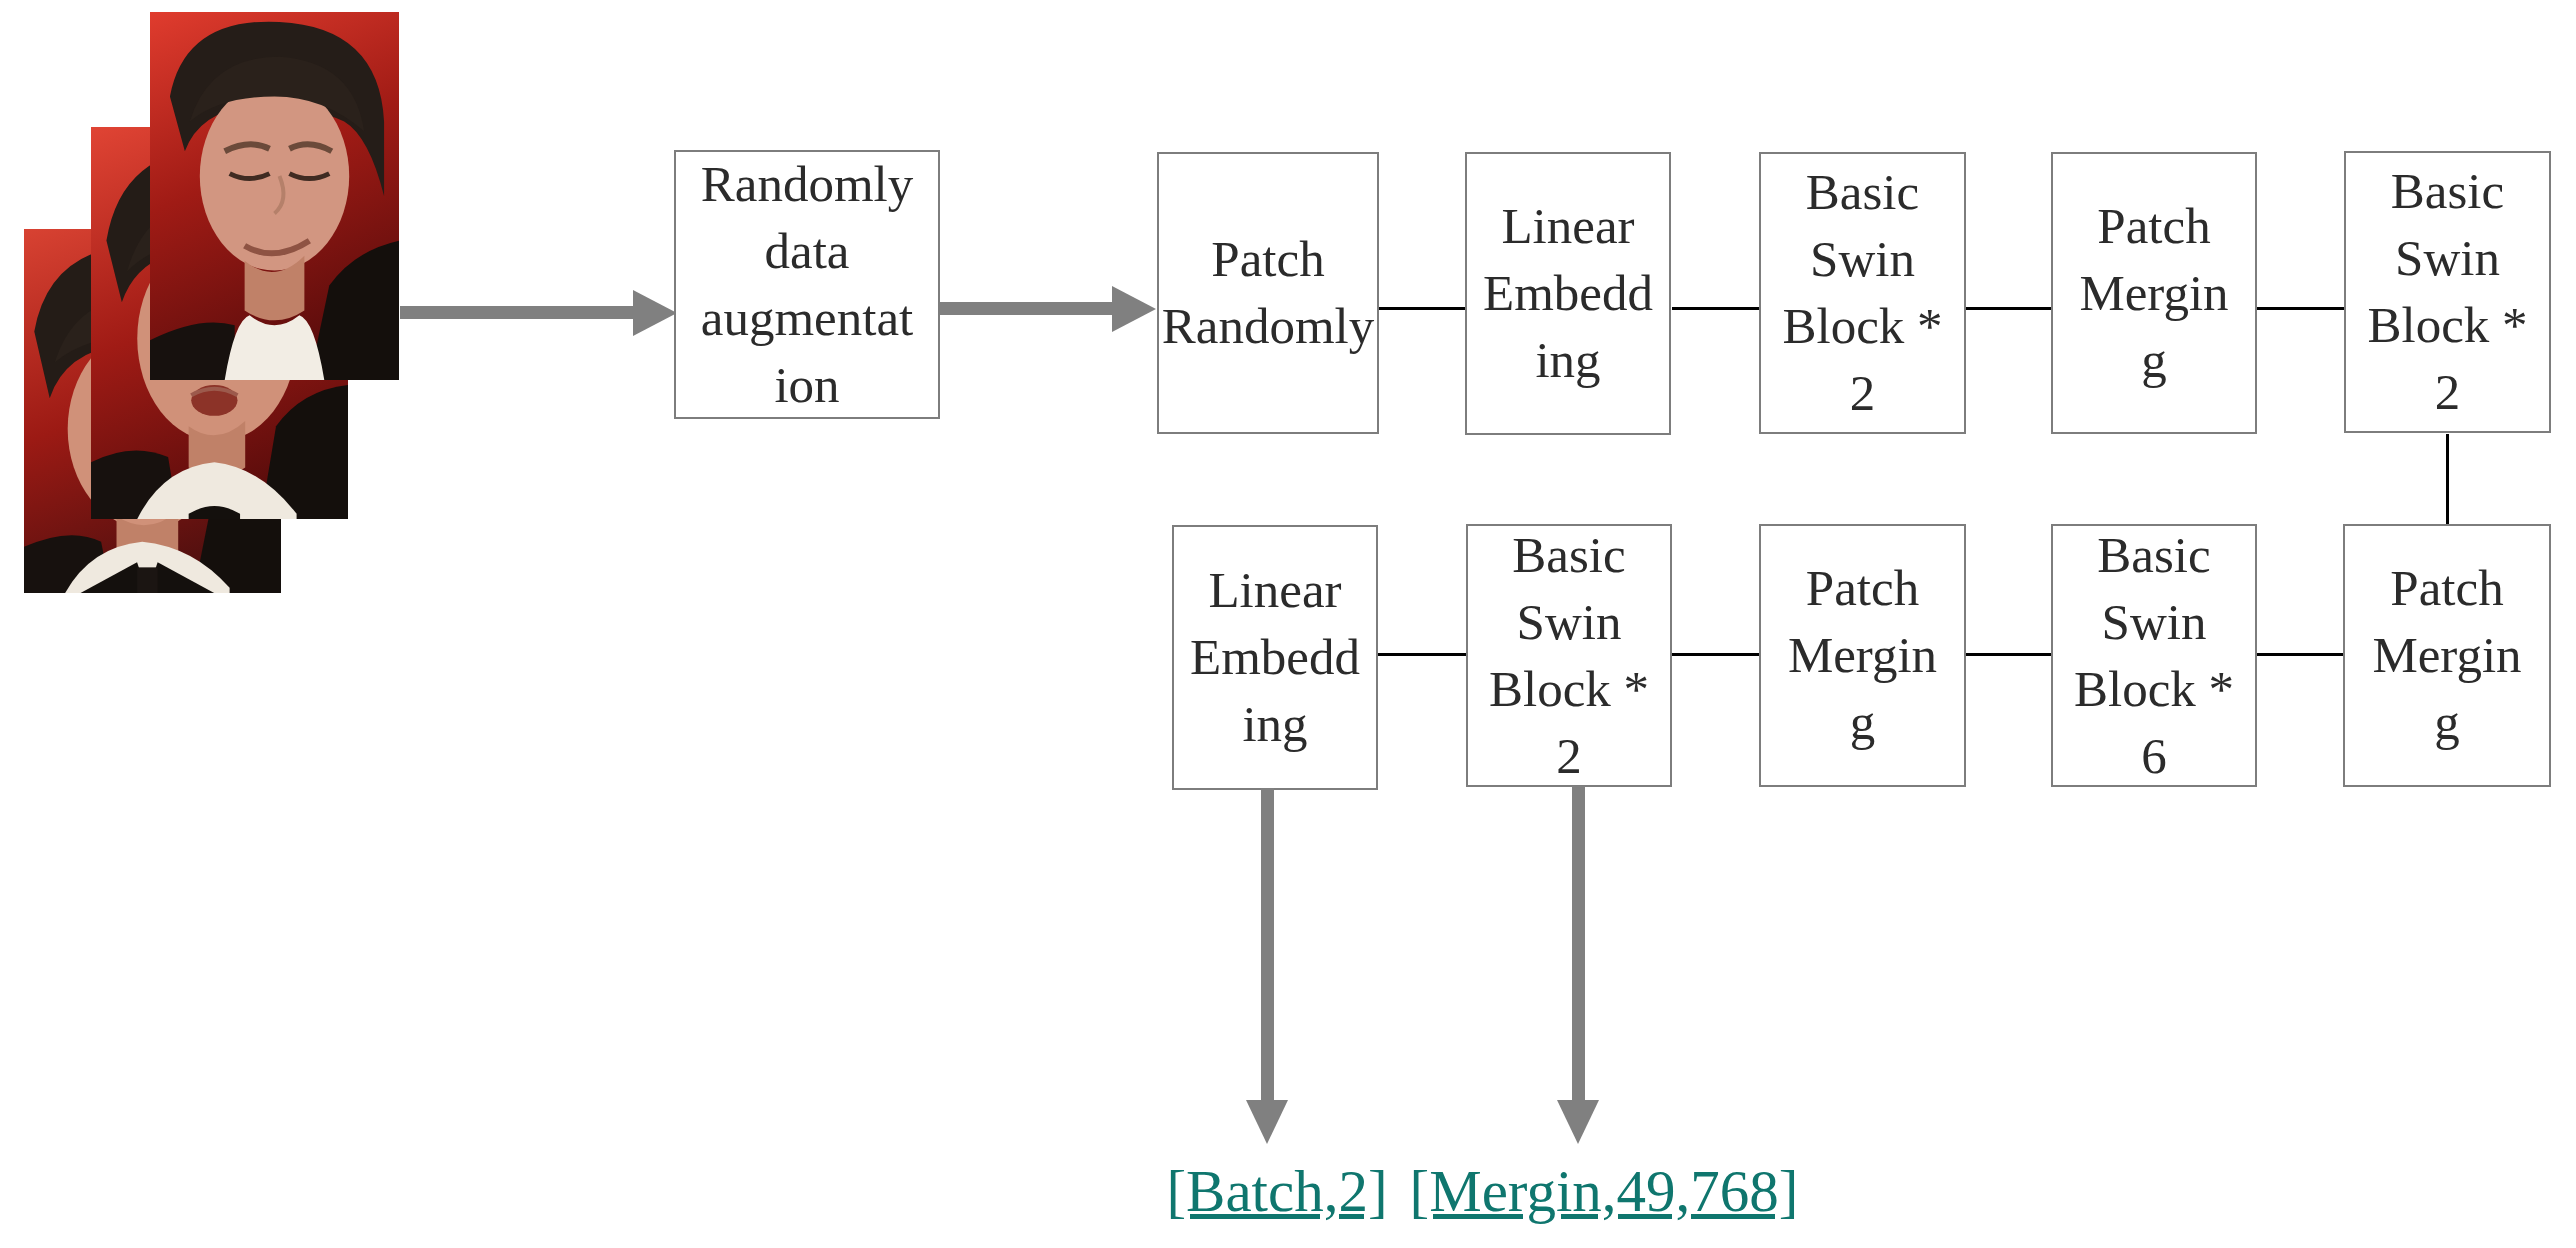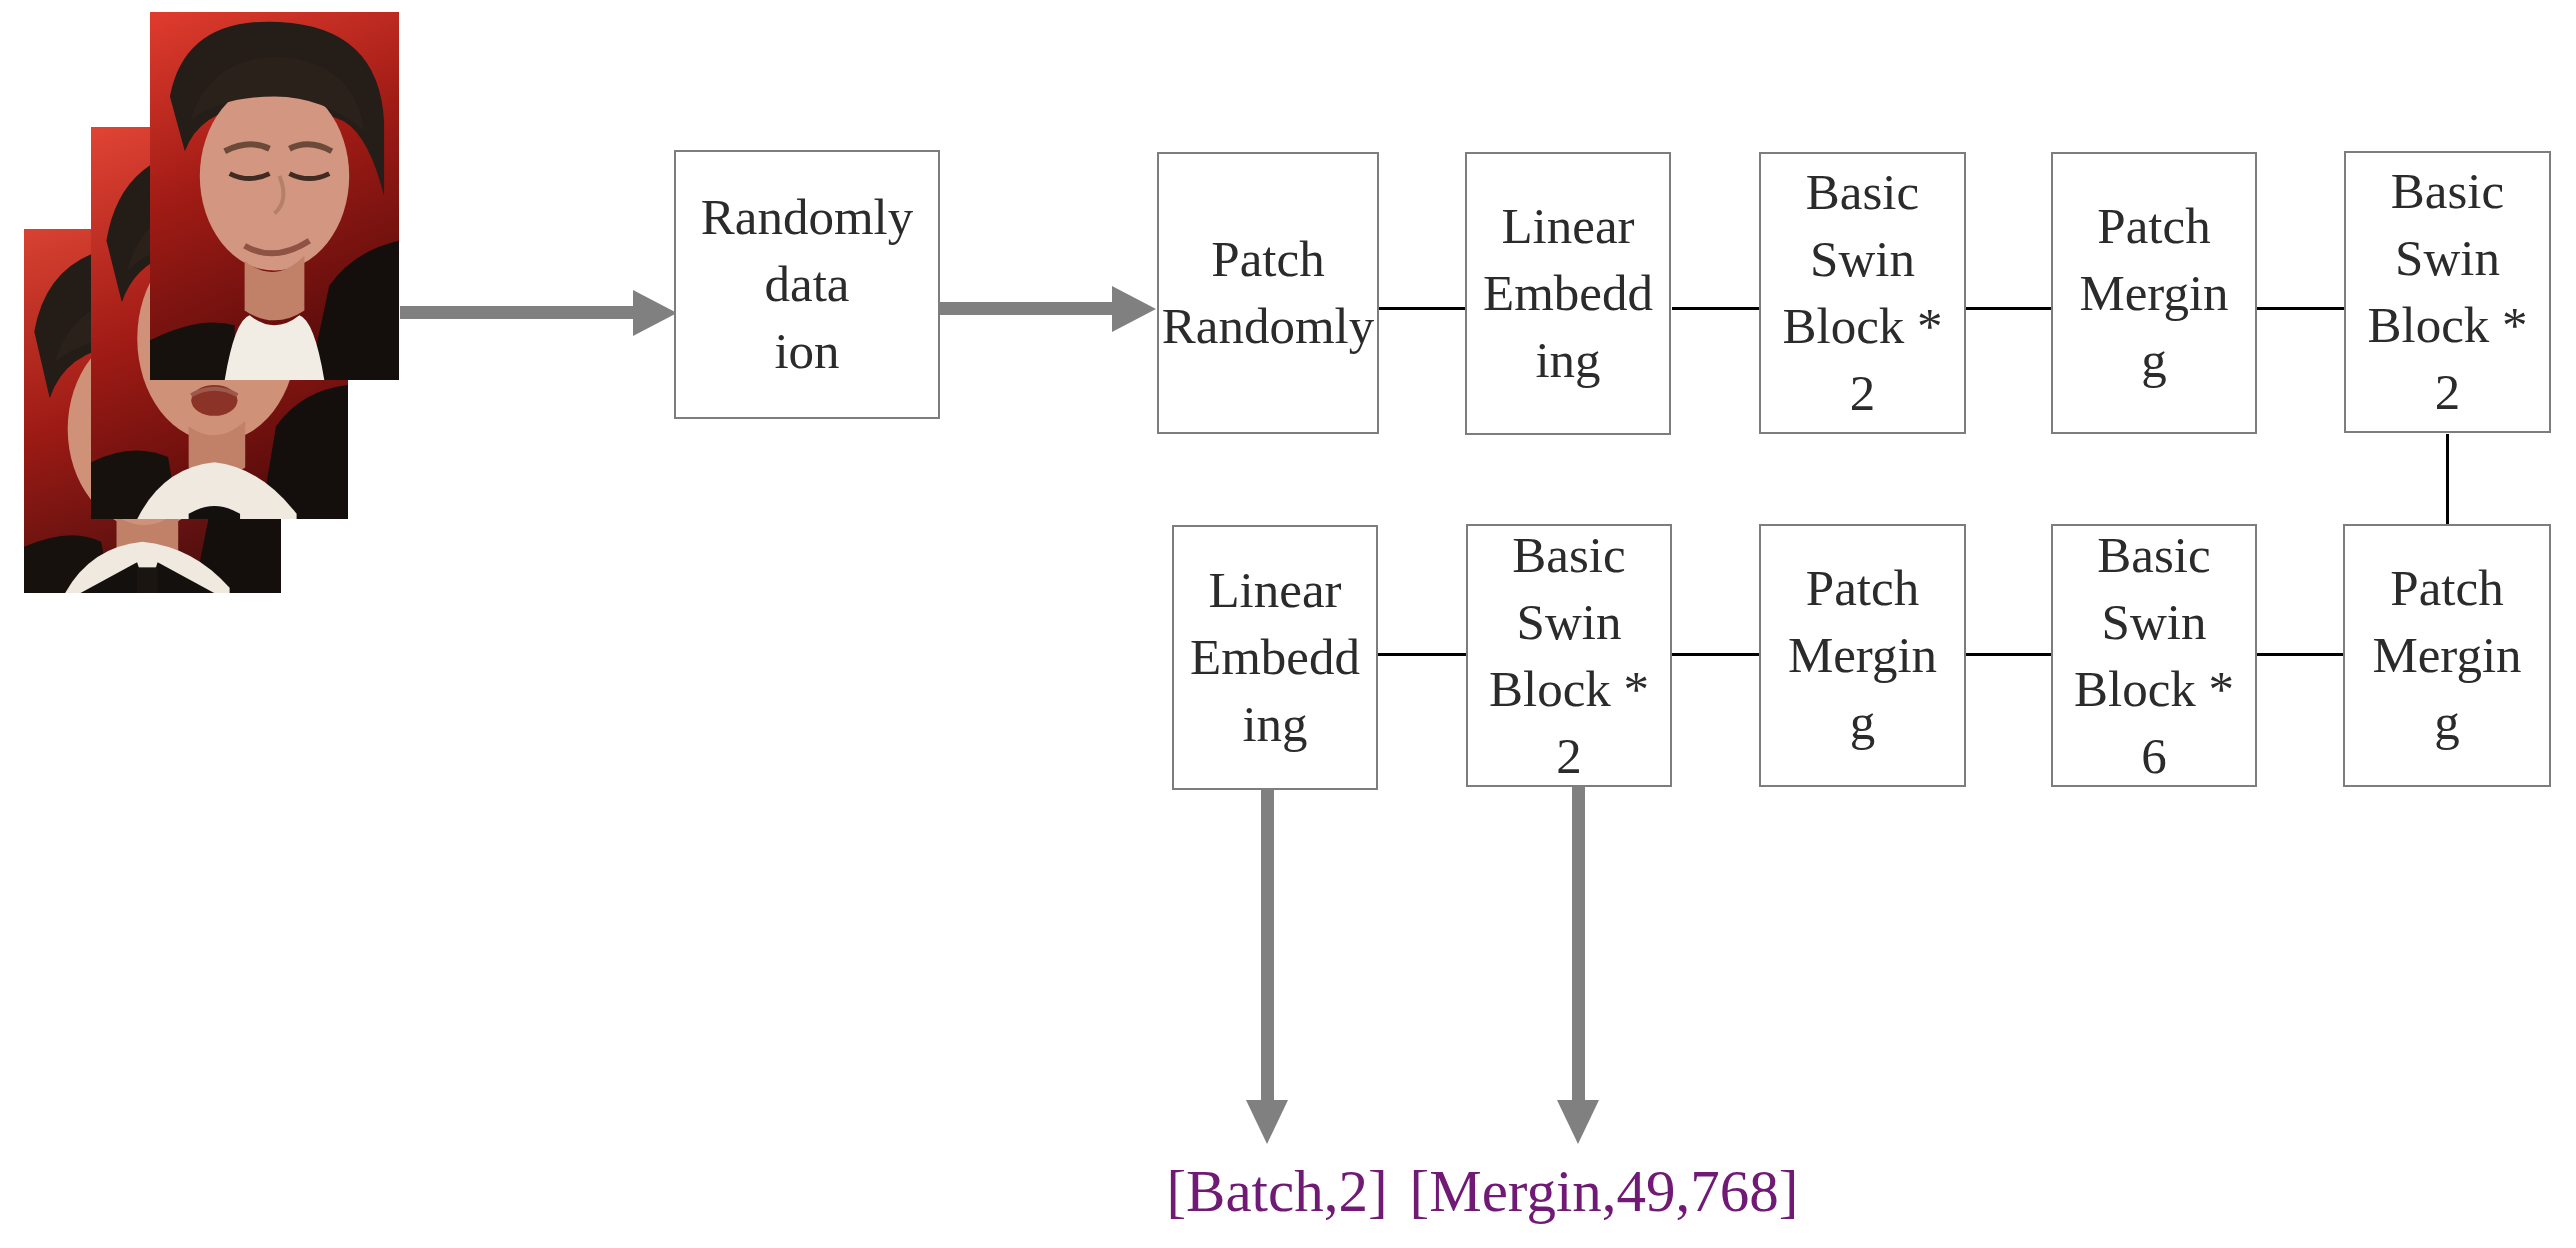--- a/index.html
+++ b/index.html
@@ -26,22 +26,22 @@
     border-top:23px solid transparent; border-bottom:23px solid transparent;
     border-left:44px solid #808080;
   }
   .abar-v { position:absolute; width:12.7px; background:#808080; }
   .ahead-d {
     position:absolute; width:0; height:0;
     border-left:21.4px solid transparent; border-right:21.4px solid transparent;
     border-top:44px solid #808080;
   }
   .out-label {
-    position:absolute; font-size:59px; color:#701a75;
-    white-space:nowrap; transform:translateX(-50%);
+    position:absolute; font-size:59px; color:#0f766e;
+    white-space:nowrap; transform:translateX(-50%);text-decoration:underline;
   }
 </style>
 </head>
 <body>
 
 <div class="canvas">
 
   <div class="face" style="left:24px; top:229px; width:257px; height:364px; z-index:1;">
     <svg viewBox="0 0 100 142" preserveAspectRatio="none">
       <defs>
@@ -121,20 +121,21 @@
 
   <div class="abar-h" style="left:400px;  top:306px; width:233px;"></div>
   <div class="ahead-r" style="left:633px;  top:290px;"></div>
 
   <div class="abar-h" style="left:940px; top:302px; width:172px;"></div>
   <div class="ahead-r" style="left:1112px; top:286px;"></div>
 
   <div class="box" style="left:674px; top:150px; width:266px; height:269px;">
       <div>Randomly</div>
       <div>data</div>
+      <div>augmentat</div>
       <div>ion</div>
     </div>
 
   <div class="box" style="left:1157px; top:152px; width:222px; height:282px;">
       <div>Patch</div>
       <div>Randomly</div>
     </div>
   <div class="box" style="left:1465px; top:152px; width:206px; height:283px;">
       <div>Linear</div>
       <div>Embedd</div>

